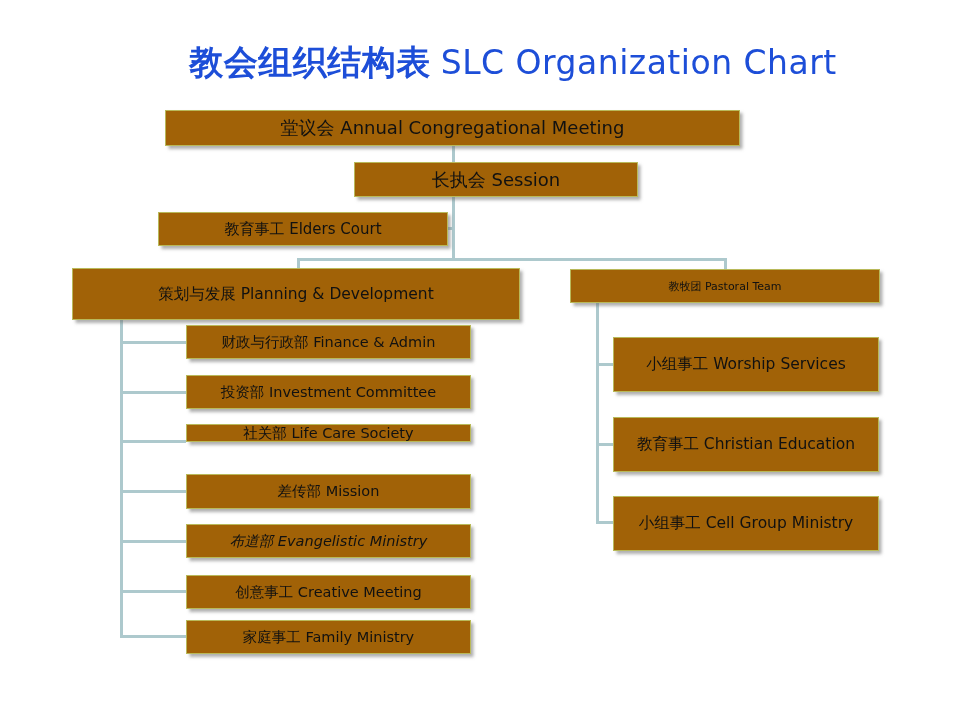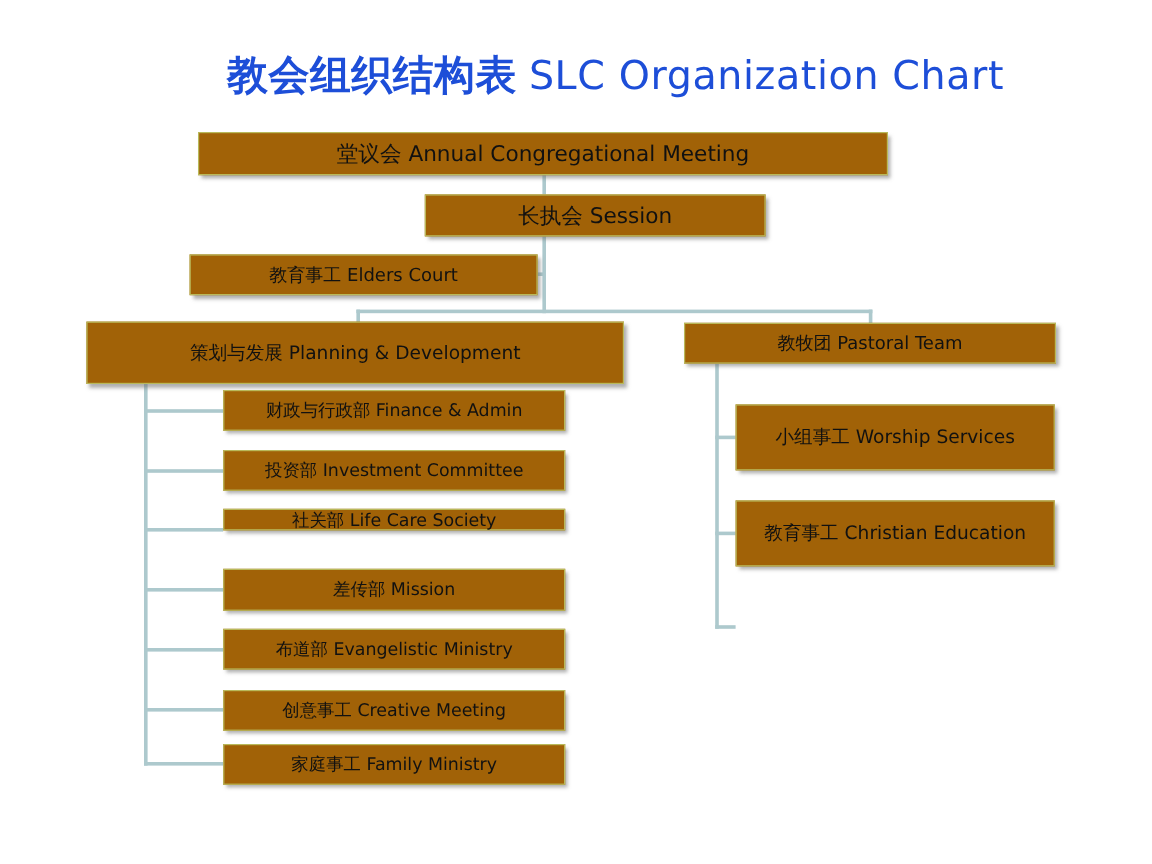--- a/index.html
+++ b/index.html
@@ -38,24 +38,24 @@
   }
   
   .n-annual      {left:165px;top:110px;width:575px;height:36px;font-size:18px;}
   .n-session     {left:330px;top:162px;width:284px;height:35px;font-size:18px;margin-left:24px;}
   .n-elders      {left:158px;top:212px;width:290px;height:34px;font-size:15px;}
   .n-planning    {left:72px; top:268px;width:448px;height:52px;font-size:15.5px;}
   .n-finance     {left:186px;top:325px;width:285px;height:34px;font-size:14.5px;}
   .n-investment  {left:186px;top:375px;width:285px;height:34px;font-size:14.5px;}
   .n-lifecare    {left:186px;top:424px;width:285px;height:18px;font-size:14.5px;}
   .n-mission     {left:186px;top:474px;width:285px;height:35px;font-size:14.5px;}
-  .n-evangelistic{left:186px;top:524px;width:285px;height:34px;font-size:14.5px;}
+  .n-evangelistic{left:186px;top:524px;width:285px;height:34px;font-size:14.5px;font-style:italic;}
   .n-creative    {left:186px;top:575px;width:285px;height:34px;font-size:14.5px;}
   .n-family      {left:186px;top:620px;width:285px;height:34px;font-size:14.5px;}
-  .n-pastoral    {left:570px;top:269px;width:310px;height:34px;font-size:15px;}
+  .n-pastoral    {left:570px;top:269px;width:310px;height:34px;font-size:11px;}
   .n-worship     {left:613px;top:337px;width:266px;height:55px;font-size:15.5px;}
   .n-education   {left:613px;top:417px;width:266px;height:55px;font-size:15.5px;}
   .n-cellgroup   {left:613px;top:496px;width:266px;height:55px;font-size:15.5px;}
   
   .c-v-top        {left:452px;top:146px;width:3px;height:16px;}
   .c-v-mid        {left:452px;top:197px;width:3px;height:64px;}
   .c-elders-stub  {left:448px;top:227px;width:7px;height:3px;}
   .c-main-h       {left:297px;top:258px;width:430px;height:3px;}
   .c-elbow-left   {left:297px;top:258px;width:3px;height:12px;}
   .c-elbow-right  {left:724px;top:258px;width:3px;height:13px;}
@@ -107,14 +107,15 @@
   <div class="node n-finance">财政与行政部 Finance &amp; Admin</div>
   <div class="node n-investment">投资部 Investment Committee</div>
   <div class="node n-lifecare">社关部 Life Care Society</div>
   <div class="node n-mission">差传部 Mission</div>
   <div class="node n-evangelistic">布道部 Evangelistic Ministry</div>
   <div class="node n-creative">创意事工 Creative Meeting</div>
   <div class="node n-family">家庭事工 Family Ministry</div>
   <div class="node n-pastoral">教牧团 Pastoral Team</div>
   <div class="node n-worship">小组事工 Worship Services</div>
   <div class="node n-education">教育事工 Christian Education</div>
+  <div class="node n-cellgroup">小组事工 Cell Group Ministry</div>
 
 </div>
 
 </body></html>

